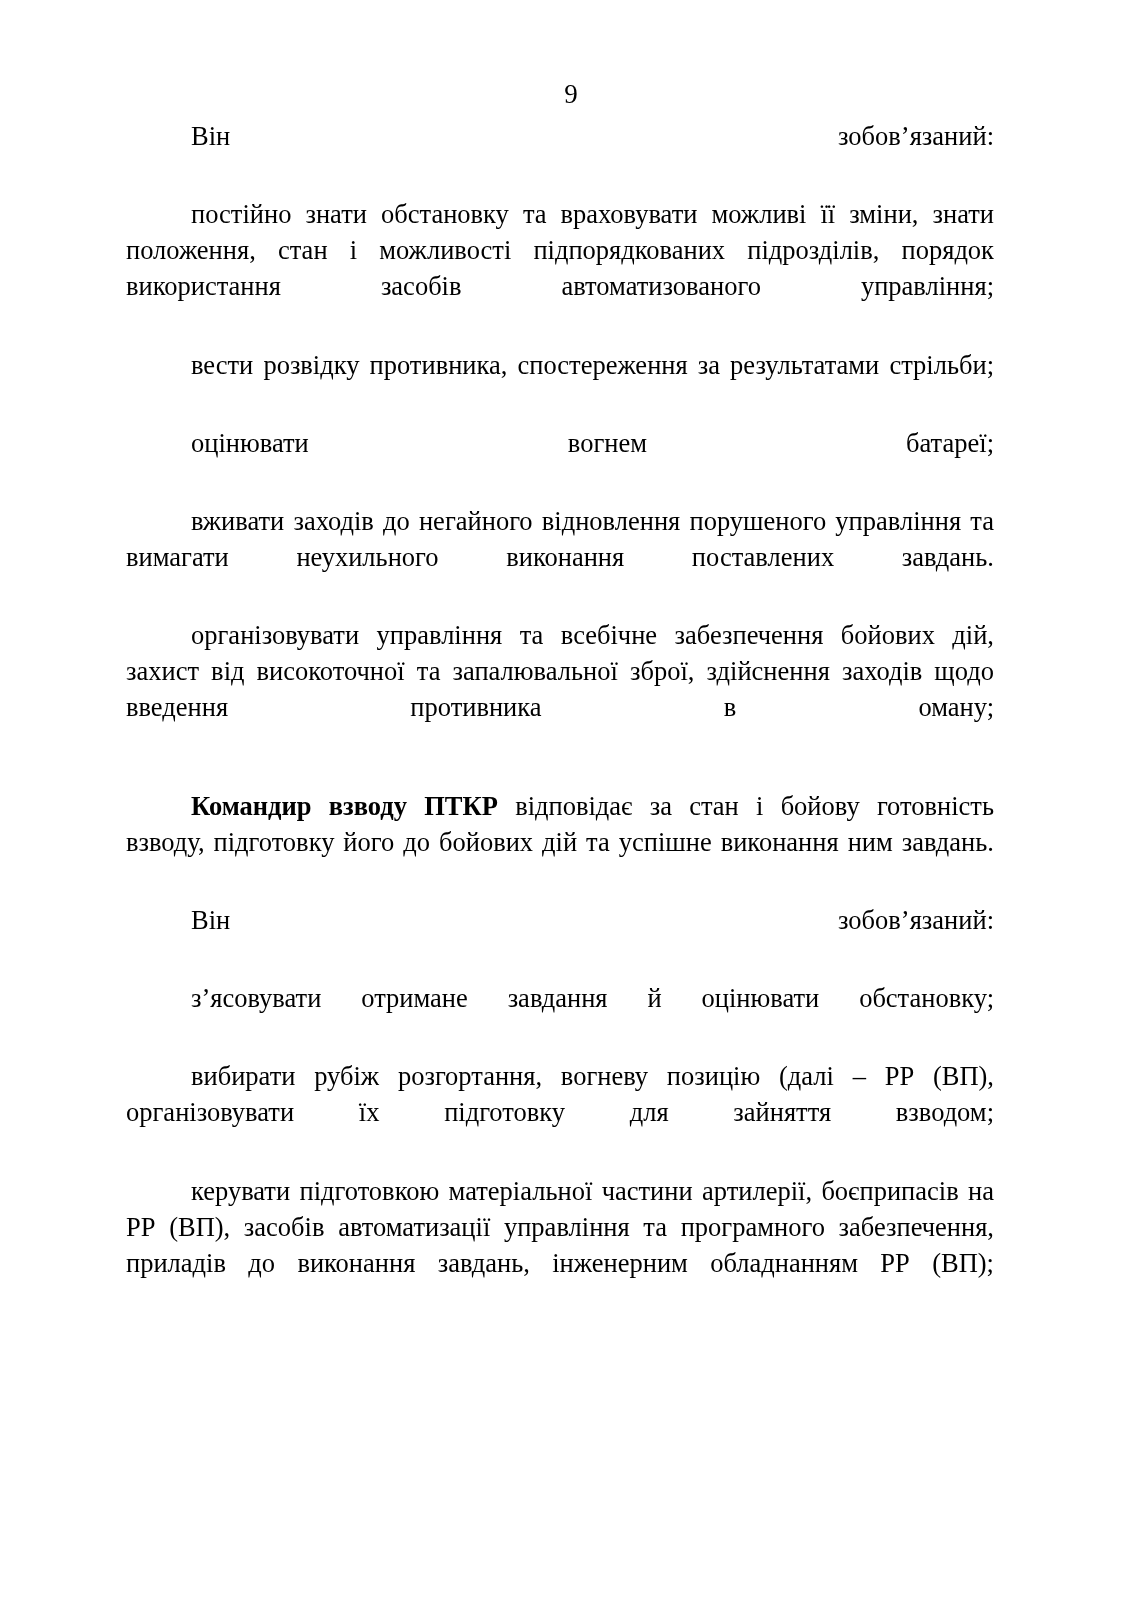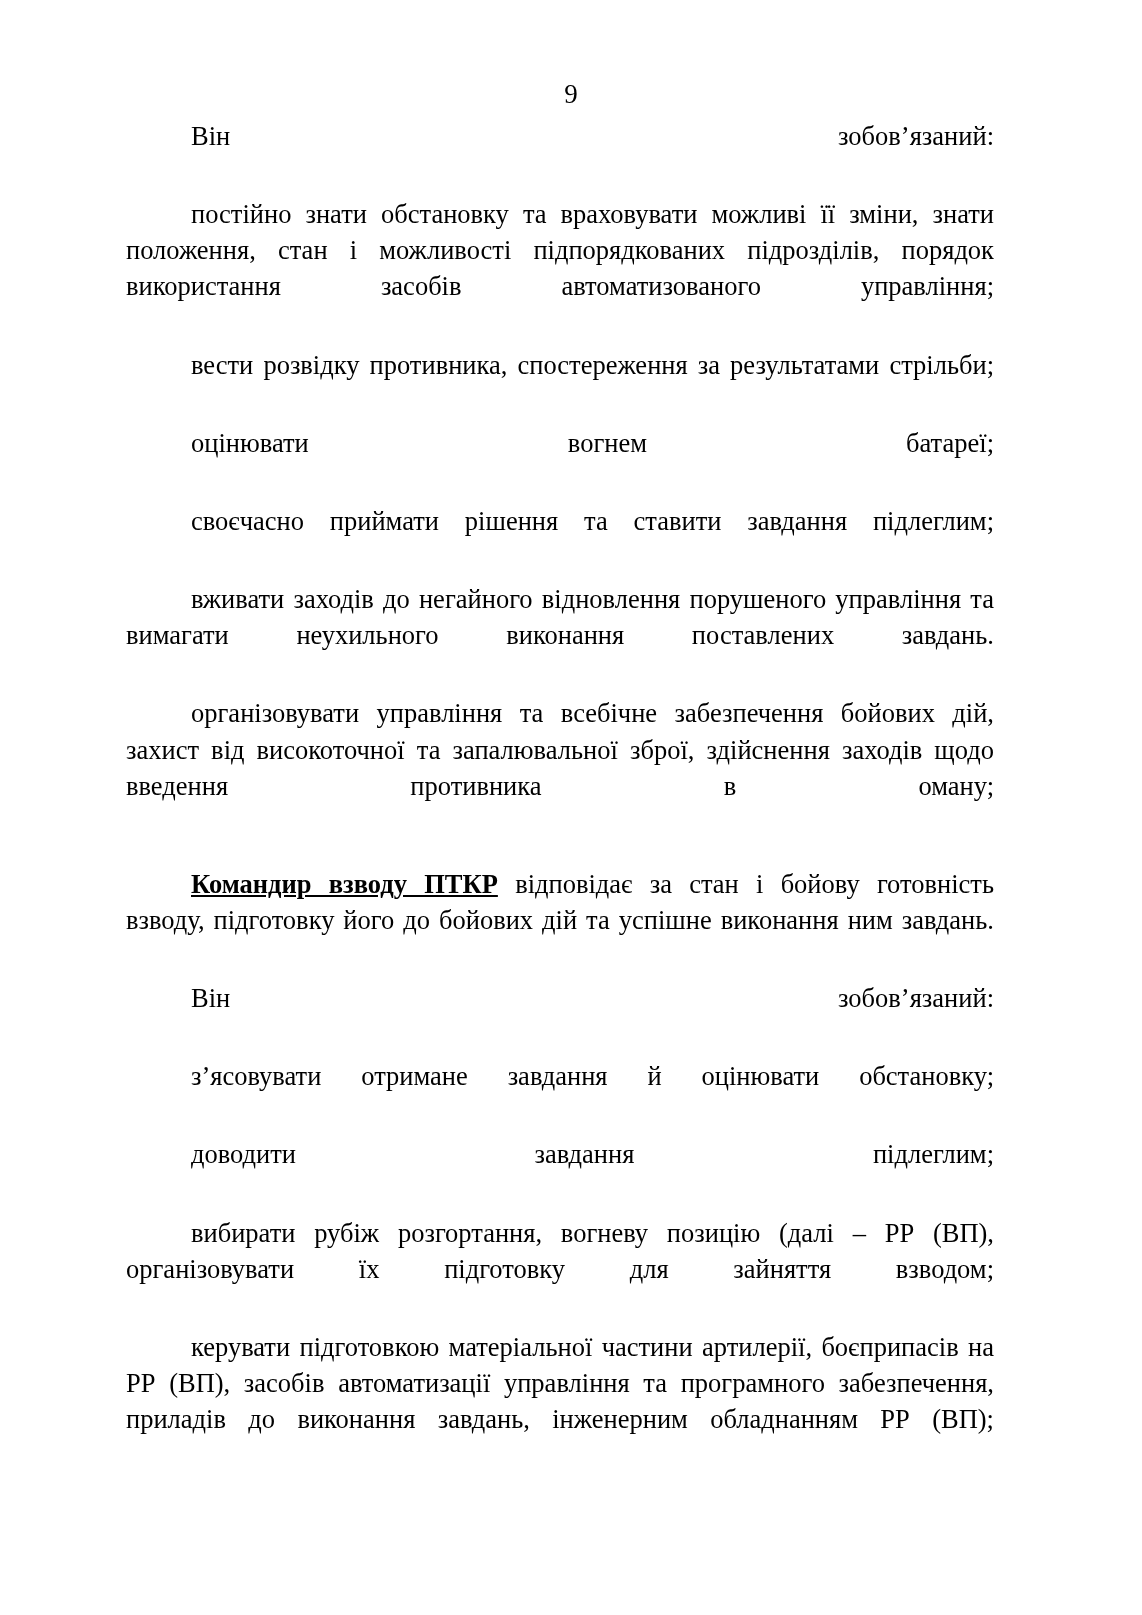--- a/index.html
+++ b/index.html
@@ -55,39 +55,36 @@
   p.para::after {
     content: "";
     display: inline-block;
     width: 100%;
   }
   p.heading-para {
     margin-top: 26px;
   }
   b.run-in {
     font-weight: bold;
-    text-decoration: underline;
   }
 </style>
 </head>
 <body>
 
 <div class="page">
 
   <div class="page-number">9</div>
 
   <div class="body-text" id="body-text">
       <p class="para"><span>Він зобов’язаний:</span></p>
       <p class="para"><span>постійно знати обстановку та враховувати можливі її зміни, знати положення, стан і можливості підпорядкованих підрозділів, порядок використання засобів автоматизованого управління;</span></p>
       <p class="para"><span>вести розвідку противника, спостереження за результатами стрільби;</span></p>
       <p class="para"><span>оцінювати вогнем батареї;</span></p>
-      <p class="para"><span>своєчасно приймати рішення та ставити завдання підлеглим;</span></p>
       <p class="para"><span>вживати заходів до негайного відновлення порушеного управління та вимагати неухильного виконання поставлених завдань.</span></p>
       <p class="para"><span>організовувати управління та всебічне забезпечення бойових дій, захист від високоточної та запалювальної зброї, здійснення заходів щодо введення противника в оману;</span></p>
       <p class="para heading-para"><b class="run-in">Командир взводу ПТКР</b><span> відповідає за стан і бойову готовність взводу, підготовку його до бойових дій та успішне виконання ним завдань.</span></p>
       <p class="para"><span>Він зобов’язаний:</span></p>
       <p class="para"><span>з’ясовувати отримане завдання й оцінювати обстановку;</span></p>
-      <p class="para"><span>доводити завдання підлеглим;</span></p>
       <p class="para"><span>вибирати рубіж розгортання, вогневу позицію (далі – РР (ВП), організовувати їх підготовку для зайняття взводом;</span></p>
       <p class="para"><span>керувати підготовкою матеріальної частини артилерії, боєприпасів на РР (ВП), засобів автоматизації управління та програмного забезпечення, приладів до виконання завдань, інженерним обладнанням РР (ВП);</span></p>
     </div>
 
 </div>
 
 </body></html>

